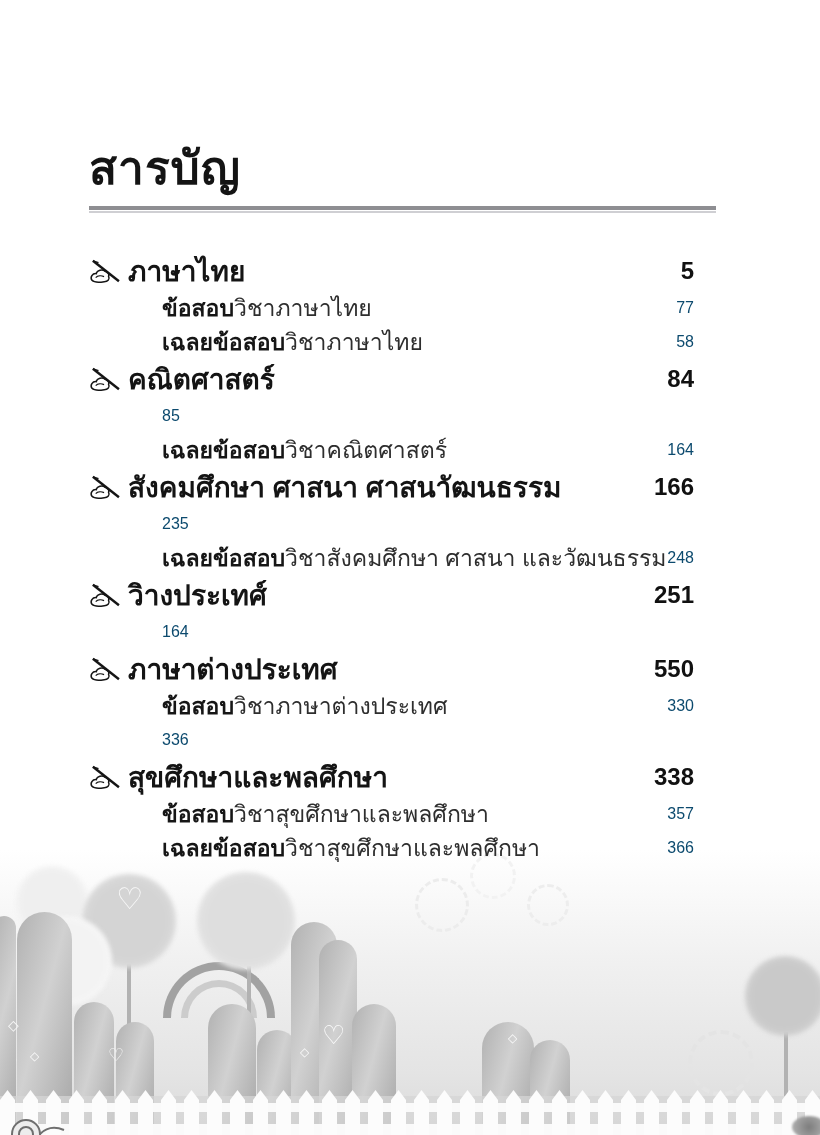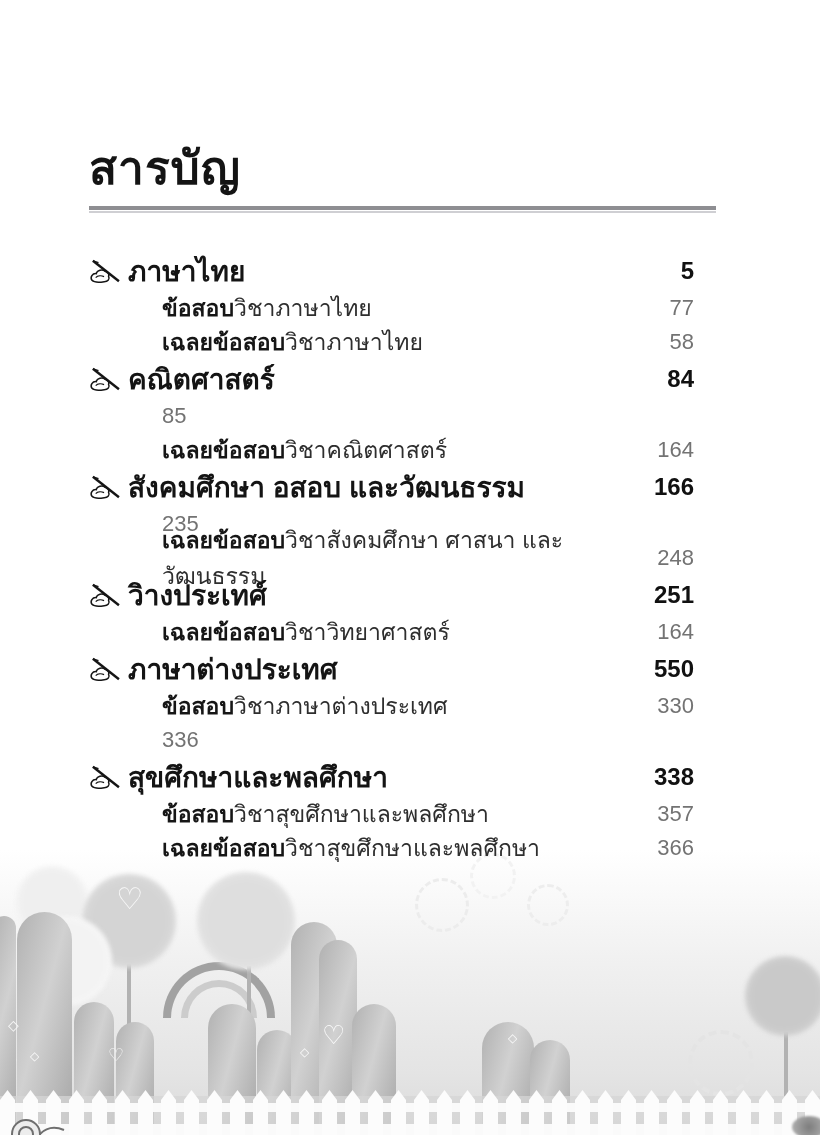--- a/index.html
+++ b/index.html
@@ -58,21 +58,21 @@
   .rule{margin-top:11px;width:627px;height:7px;
         background:linear-gradient(180deg,#8e8e92 0,#8e8e92 4px,#ffffff 4px,#ffffff 5px,#cfcfd3 5px,#cfcfd3 7px);}
   .toc{margin-top:38px;width:605px;}
   .chapter{display:flex;align-items:center;height:40px;color:#141414;}
   .bullet{flex:none;width:32px;height:27px;margin-right:7px;}
   .chapter-title{flex:1;font-size:28px;font-weight:700;}
   .chapter-page{font-size:24px;font-weight:700;color:#111111;}
   .sub{display:flex;align-items:center;height:34px;padding-left:73px;}
   .sub-title{flex:1;font-size:23px;color:#2e2e2e;}
   .sub-title b{font-weight:700;color:#161616;}
-  .sub-page{font-size:22px;color:#737373;}
+  .sub-page{font-size:16px;color:#0c4a6e;}
 </style>
 </head>
 <body>
 
 <div class="screen">
 
   <div class="decor">
     <div class="wash"></div>
     <div class="burst b1"></div>
     <div class="burst b2"></div>
@@ -210,21 +210,21 @@
       <div class="group">
         <div class="chapter">
           <span class="bullet">
             <svg width="32" height="27" viewBox="0 0 34 29">
               <path d="M3 24c-2.4-3.6.6-7.6 4.6-7.2.8-3.6 6.4-5.4 9.4-2.6 3 .2 4.8 3 3.8 5.6 1.8 2.8-.8 5.6-4.6 5.6-4.6.8-11 .8-13.2-1.4z" fill="#ffffff" stroke="#151515" stroke-width="1.6"></path>
               <path d="M7 21c2-2 6-2.4 9-1" fill="none" stroke="#151515" stroke-width="1.2"></path>
               <line x1="4" y1="3" x2="32" y2="25" stroke="#151515" stroke-width="2.6"></line>
               <line x1="4" y1="3" x2="10" y2="5" stroke="#151515" stroke-width="1.4"></line>
             </svg>
           </span>
-          <span class="chapter-title">สังคมศึกษา อสอบ และวัฒนธรรม</span>
+          <span class="chapter-title">สังคมศึกษา ศาสนา ศาสนาัฒนธรรม</span>
           <span class="chapter-page">166</span>
         </div>
         <div class="sub">
           <span class="sub-page">235</span>
         </div>
         <div class="sub">
           <span class="sub-title"><b>เฉลยข้อสอบ</b><span>วิชาสังคมศึกษา ศาสนา และวัฒนธรรม</span></span>
           <span class="sub-page">248</span>
         </div>
       </div>
@@ -236,21 +236,20 @@
               <path d="M3 24c-2.4-3.6.6-7.6 4.6-7.2.8-3.6 6.4-5.4 9.4-2.6 3 .2 4.8 3 3.8 5.6 1.8 2.8-.8 5.6-4.6 5.6-4.6.8-11 .8-13.2-1.4z" fill="#ffffff" stroke="#151515" stroke-width="1.6"></path>
               <path d="M7 21c2-2 6-2.4 9-1" fill="none" stroke="#151515" stroke-width="1.2"></path>
               <line x1="4" y1="3" x2="32" y2="25" stroke="#151515" stroke-width="2.6"></line>
               <line x1="4" y1="3" x2="10" y2="5" stroke="#151515" stroke-width="1.4"></line>
             </svg>
           </span>
           <span class="chapter-title">วิางประเทศ์</span>
           <span class="chapter-page">251</span>
         </div>
         <div class="sub">
-          <span class="sub-title"><b>เฉลยข้อสอบ</b><span>วิชาวิทยาศาสตร์</span></span>
           <span class="sub-page">164</span>
         </div>
       </div>
 
       <div class="group">
         <div class="chapter">
           <span class="bullet">
             <svg width="32" height="27" viewBox="0 0 34 29">
               <path d="M3 24c-2.4-3.6.6-7.6 4.6-7.2.8-3.6 6.4-5.4 9.4-2.6 3 .2 4.8 3 3.8 5.6 1.8 2.8-.8 5.6-4.6 5.6-4.6.8-11 .8-13.2-1.4z" fill="#ffffff" stroke="#151515" stroke-width="1.6"></path>
               <path d="M7 21c2-2 6-2.4 9-1" fill="none" stroke="#151515" stroke-width="1.2"></path>

